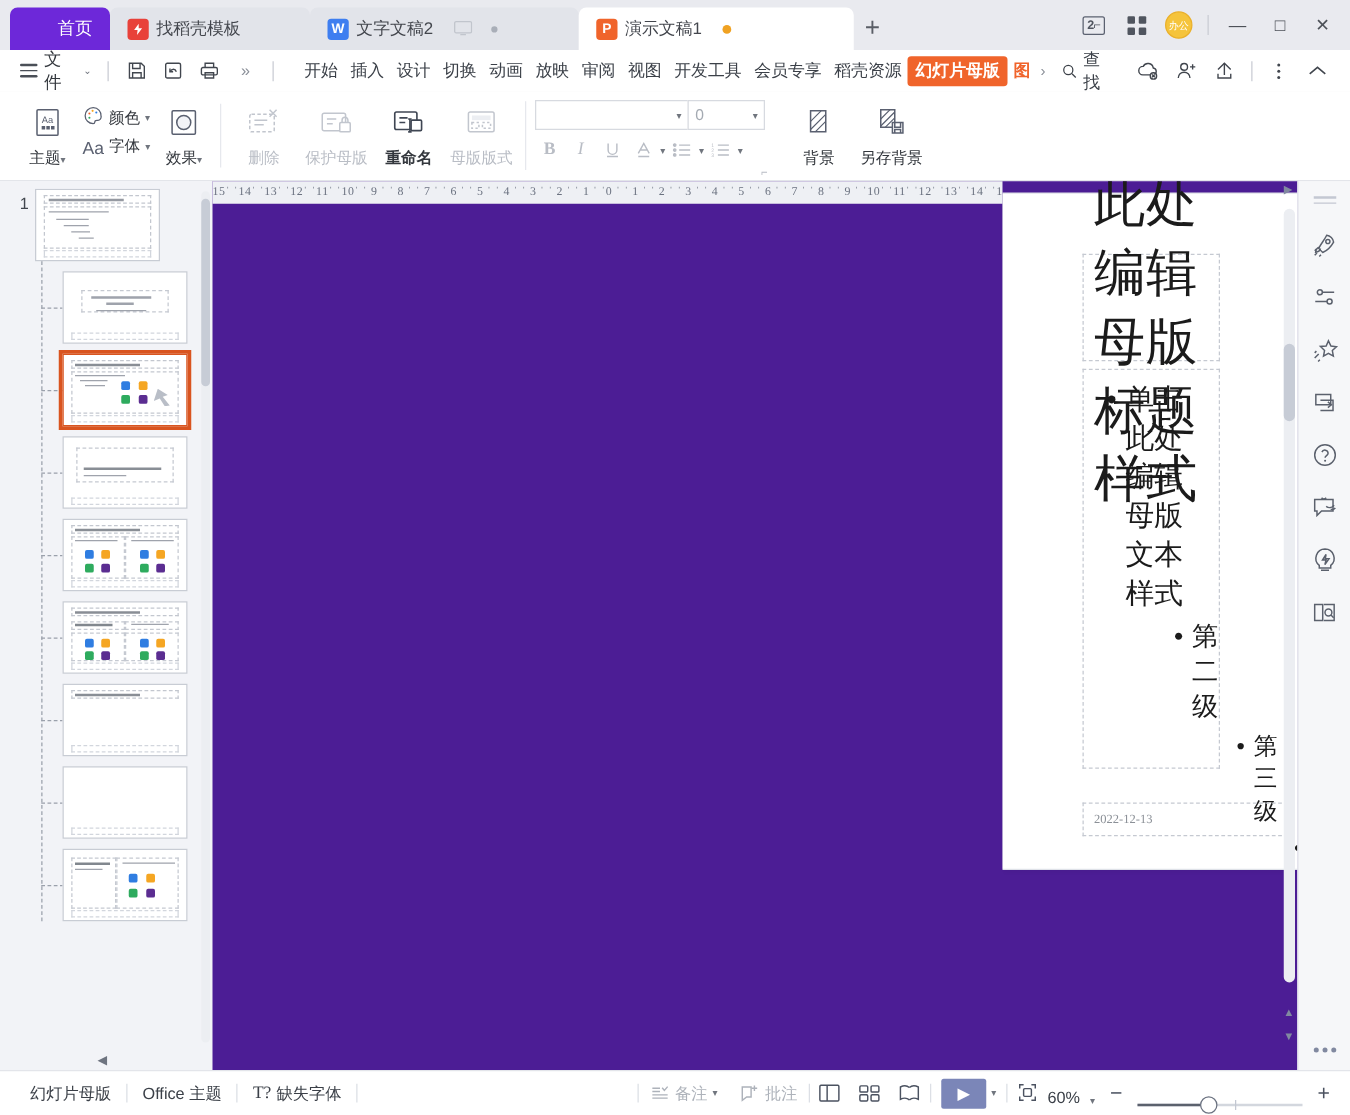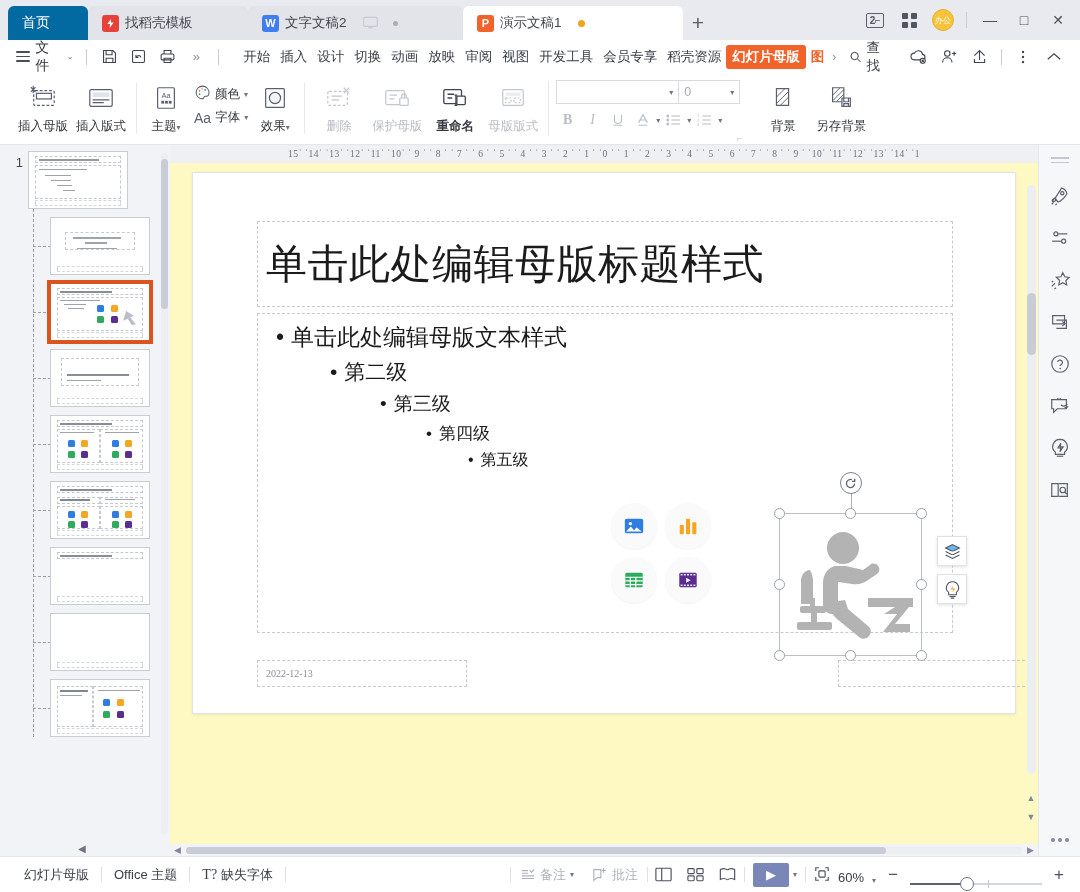--- a/index.html
+++ b/index.html
@@ -16,21 +16,21 @@
   .tabbar {
     height: 40px; background: #e9eaef; display: flex; align-items: flex-end;
     padding-left: 8px; position: relative; flex: none;
   }
   .tab {
     height: 34px; display: flex; align-items: center; gap: 6px;
     padding: 0 14px; border-radius: 6px 6px 0 0;
     font-size: 13.5px; color: #43464d; cursor: default; position: relative;
     max-width: 220px;
   }
-  .tab.home { background: #0369a1; color: #fff; width: 80px; justify-content: flex-start; font-size:14px;}
+  .tab.home { background: #6d28d9; color: #fff; width: 80px; justify-content: flex-end; font-size:14px;}
   .tab.inactive { background: #e2e4ea; }
   .tab.active { background: #ffffff; }
   .tab .ico { width: 17px; height: 17px; border-radius: 3px; display: inline-flex;
                align-items: center; justify-content: center; color: #fff;
                font-size: 11px; font-weight: bold; flex: none; }
   .ico-d { background: #e8413a; border-radius: 50%; }
   .ico-w { background: #3e7ef0; }
   .ico-p { background: #f0642b; }
   .tab-label { white-space: nowrap; overflow: hidden; text-overflow: ellipsis; }
   .tab .dot { width: 7px; height: 7px; border-radius: 50%; background: #f0a222; margin-left: 10px; flex:none;}
@@ -117,21 +117,21 @@
 
   
   .m-title { position: absolute; left: 6px; right: 6px; top: 4px; height: 7px;
              border: 1px dashed #c3c7cf; }
   .m-line { position: absolute; background: #6b7280; height: 1.3px; opacity: .65;}
   .m-body { position: absolute; left: 6px; right: 6px; top: 13px; bottom: 9px; border: 1px dashed #c3c7cf;}
   .m-foot { position: absolute; left: 6px; right: 6px; bottom: 2px; height: 6px; border: 1px dashed #d2d6dd;}
   .m-ico { position: absolute; width: 7px; height: 7px; border-radius: 1.5px;}
 
   
-  .editor { flex: 1; display: flex; flex-direction: column; min-width: 0; position: relative; background:#fef9c3;}
+  .editor { flex: 1; display: flex; flex-direction: row; min-width: 0; position: relative; background:#4c1d95;}
   .ruler { height: 18px; background: #eef0f4; display: flex; align-items: center;
            justify-content: center; font-size: 9.5px; color: #6b7280; letter-spacing: .5px;
            white-space: nowrap; overflow: hidden; flex: none; font-family: "Liberation Serif", serif;}
   .canvasarea { flex: 1; position: relative; overflow: hidden; display: flex;
                 align-items: flex-start; justify-content: center; padding-top: 10px;}
   .slide { width: 822px; height: 540px; background: #fff; position: relative;
            box-shadow: 0 0 0 1px #dfe2e8, 0 1px 5px rgba(0,0,0,.08);}
   .ph { position: absolute; border: 1px dashed #c5c9d1; }
   .ph-title { left: 64px; top: 48px; right: 62px; height: 86px; display: flex; align-items: center;
               padding-left: 8px; }
@@ -368,42 +368,20 @@
       <div class="mr">
         <svg width="16" height="11" viewBox="0 0 18 12" fill="none" stroke="#41464e" stroke-width="1.4">
           <path d="M2 9l7-6 7 6"></path>
           </svg>
       </div>
     </div>
   </div>
 
   <div class="ribbon">
 
-    <div class="rgroup">
-      <div class="ritem">
-        <span class="gl">
-          <svg width="30" height="28" viewBox="0 0 32 30" fill="none" stroke="#5a6070" stroke-width="1.3">
-            <rect x="6" y="7" width="22" height="16" rx="1.5" stroke-dasharray="3 2"></rect>
-            <rect x="9" y="10" width="16" height="6" fill="none" stroke="#5a6070"></rect>
-            <path d="M3 3.5l5 5M8 3.5l-5 5M5.5 2v8" stroke-width="1.2"></path>
-            </svg>
-        </span>
-        <span class="lbl">插入母版</span>
-      </div>
-      <div class="ritem">
-        <span class="gl">
-          <svg width="30" height="28" viewBox="0 0 32 30" fill="none" stroke="#5a6070" stroke-width="1.3">
-            <rect x="4" y="6" width="24" height="18" rx="1.5"></rect>
-            <rect x="7" y="9" width="18" height="5" fill="#dfe3ea" stroke="none"></rect>
-            <path d="M7 17h18M7 20h12"></path>
-            </svg>
-        </span>
-        <span class="lbl">插入版式</span>
-      </div>
-    </div>
 
     <div class="rgroup">
       <div class="ritem" style="width:46px">
         <span class="gl">
           <svg width="28" height="28" viewBox="0 0 30 30" fill="none" stroke="#5a6070" stroke-width="1.3">
             <rect x="6" y="4" width="18" height="22" rx="1"></rect>
             <text x="15" y="15" font-size="8" fill="#5a6070" stroke="none" text-anchor="middle" font-family="Liberation Sans">Aa</text>
             <rect x="10" y="18" width="3" height="3" fill="#5a6070" stroke="none"></rect>
             <rect x="14" y="18" width="3" height="3" fill="#5a6070" stroke="none"></rect>
             <rect x="18" y="18" width="3" height="3" fill="#5a6070" stroke="none"></rect>

